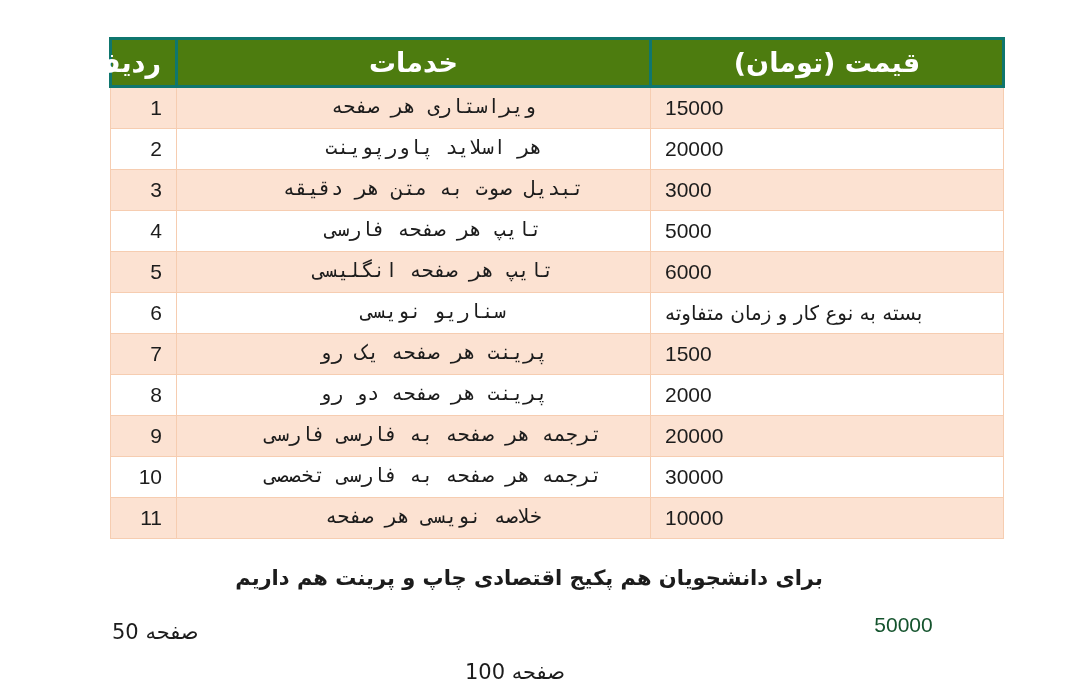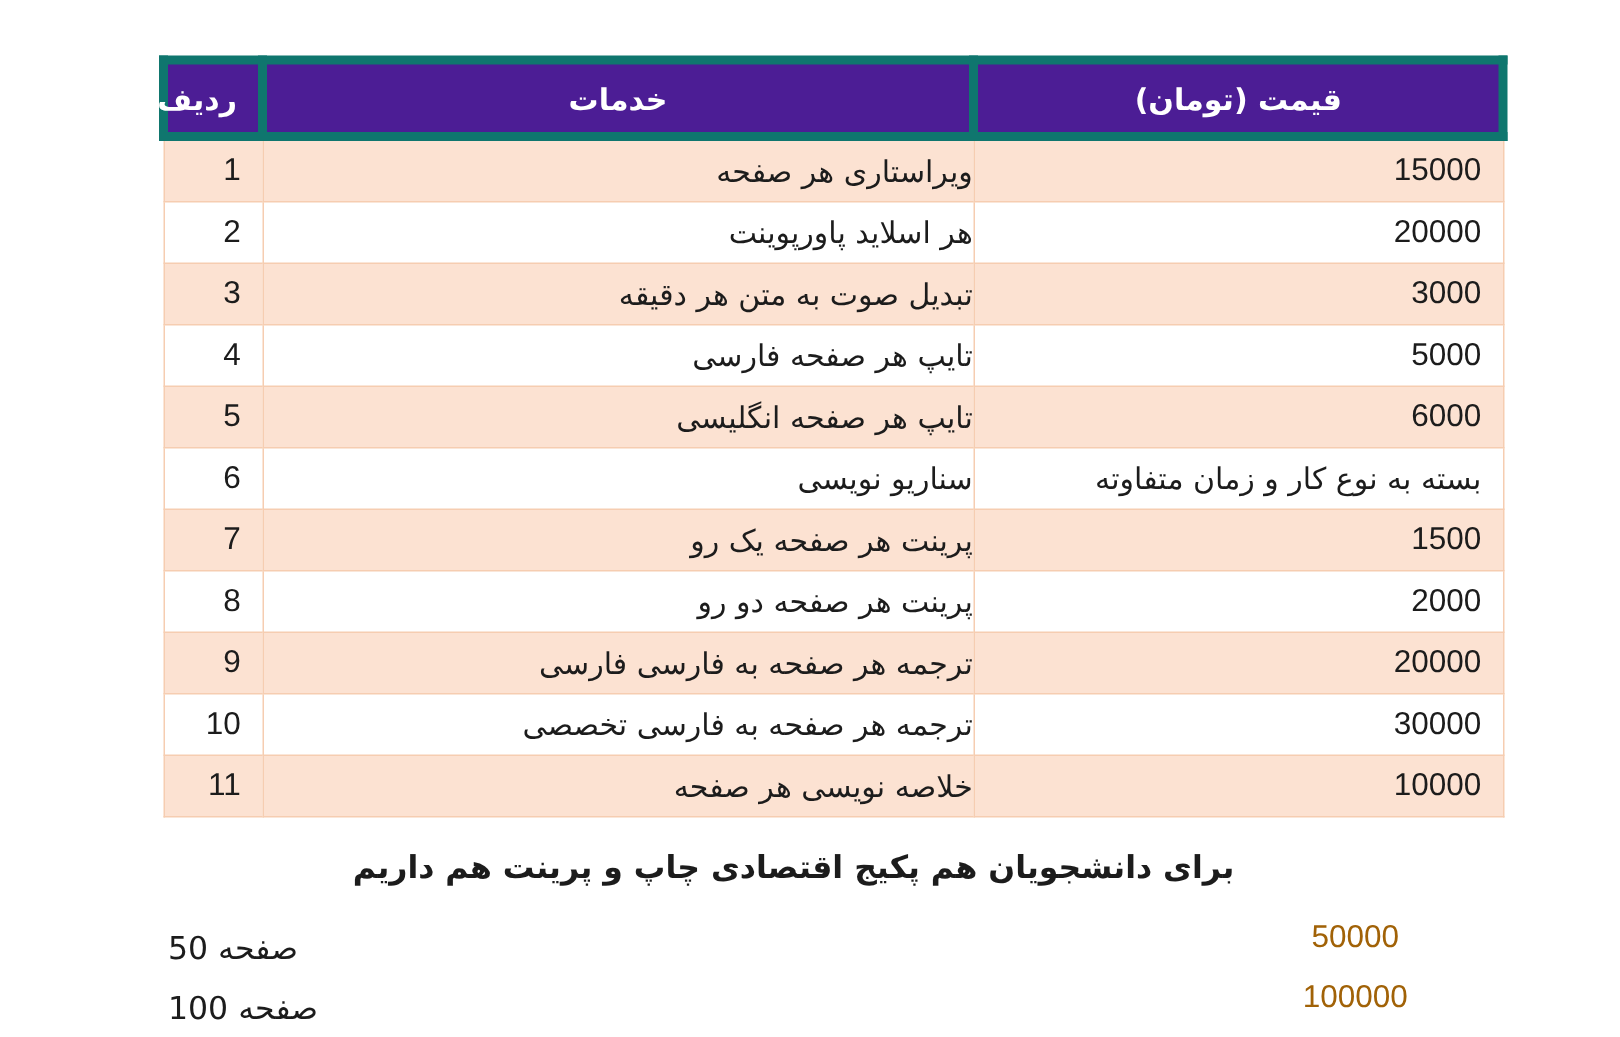--- a/index.html
+++ b/index.html
@@ -33,27 +33,27 @@
     border-collapse: collapse;
     table-layout: fixed;
     direction: rtl;
   }
 
   table.price-table col.col-index  { width: 66px; }
   table.price-table col.col-name   { width: 474px; }
   table.price-table col.col-price  { width: 353px; }
 
   thead th {
-    background: #4c1d95;
+    background: #4d7c0f;
     color: #ffffff;
-    font-size: 20px;
+    font-size: 27px;
     font-weight: bold;
     height: 45px;
     padding: 0 14px;
-    border: 6px solid #0f766e;
+    border: 3px solid #0f766e;
     white-space: nowrap;
   }
   th.th-index { text-align: right; }
   th.th-name  { text-align: center; }
   th.th-price { text-align: center; }
 
   tbody td {
     height: 40px;
     font-size: 20px;
     color: #1c1c1c;
@@ -69,26 +69,27 @@
 
   tbody tr.odd  td { background: #fce2d2; }
   tbody tr.even td { background: #ffffff; }
 
   td.cell-index {
     text-align: right;
     font-family: "Liberation Sans", sans-serif;
     font-size: 21px;
   }
   td.cell-name {
-    text-align: right;
+    text-align: center;
     padding-right: 0;
     padding-left: 40px;
+    font-family: Liberation Mono, monospace;
   }
   td.cell-price {
-    text-align: right;
+    text-align: left;
     font-family: "Liberation Sans", sans-serif;
     font-size: 21px;
   }
   td.cell-price.is-text {
     font-family: "DejaVu Sans", sans-serif;
     font-size: 20px;
   }
 
   
   .footer-note {
@@ -126,21 +127,21 @@
     color: #1c1c1c;
     padding-left: 0;
     box-sizing: border-box;
     margin-top: 14px;
   }
 
   .footer-row .fr-value {
     width: 353px;
     text-align: center;
     font-size: 21px;
-    color: #a16207;
+    color: #14532d;
     font-family: "Liberation Sans", sans-serif;
     box-sizing: border-box;
   }
 </style>
 </head>
 <body>
 
 <div class="page">
 
   <div class="price-table-wrap">
@@ -218,19 +219,18 @@
   </div>
 
   <div class="footer-note">
     <div class="footer-headline">برای دانشجویان هم پکیج اقتصادی چاپ و پرینت هم داریم</div>
     <div class="footer-rows" id="footer-rows">
         <div class="footer-row">
           <div class="fr-value">50000</div>
           <div class="fr-label">صفحه 50</div>
         </div>
         <div class="footer-row">
-          <div class="fr-value">100000</div>
           <div class="fr-label">صفحه 100</div>
         </div>
       </div>
   </div>
 
 </div>
 
 </body></html>

